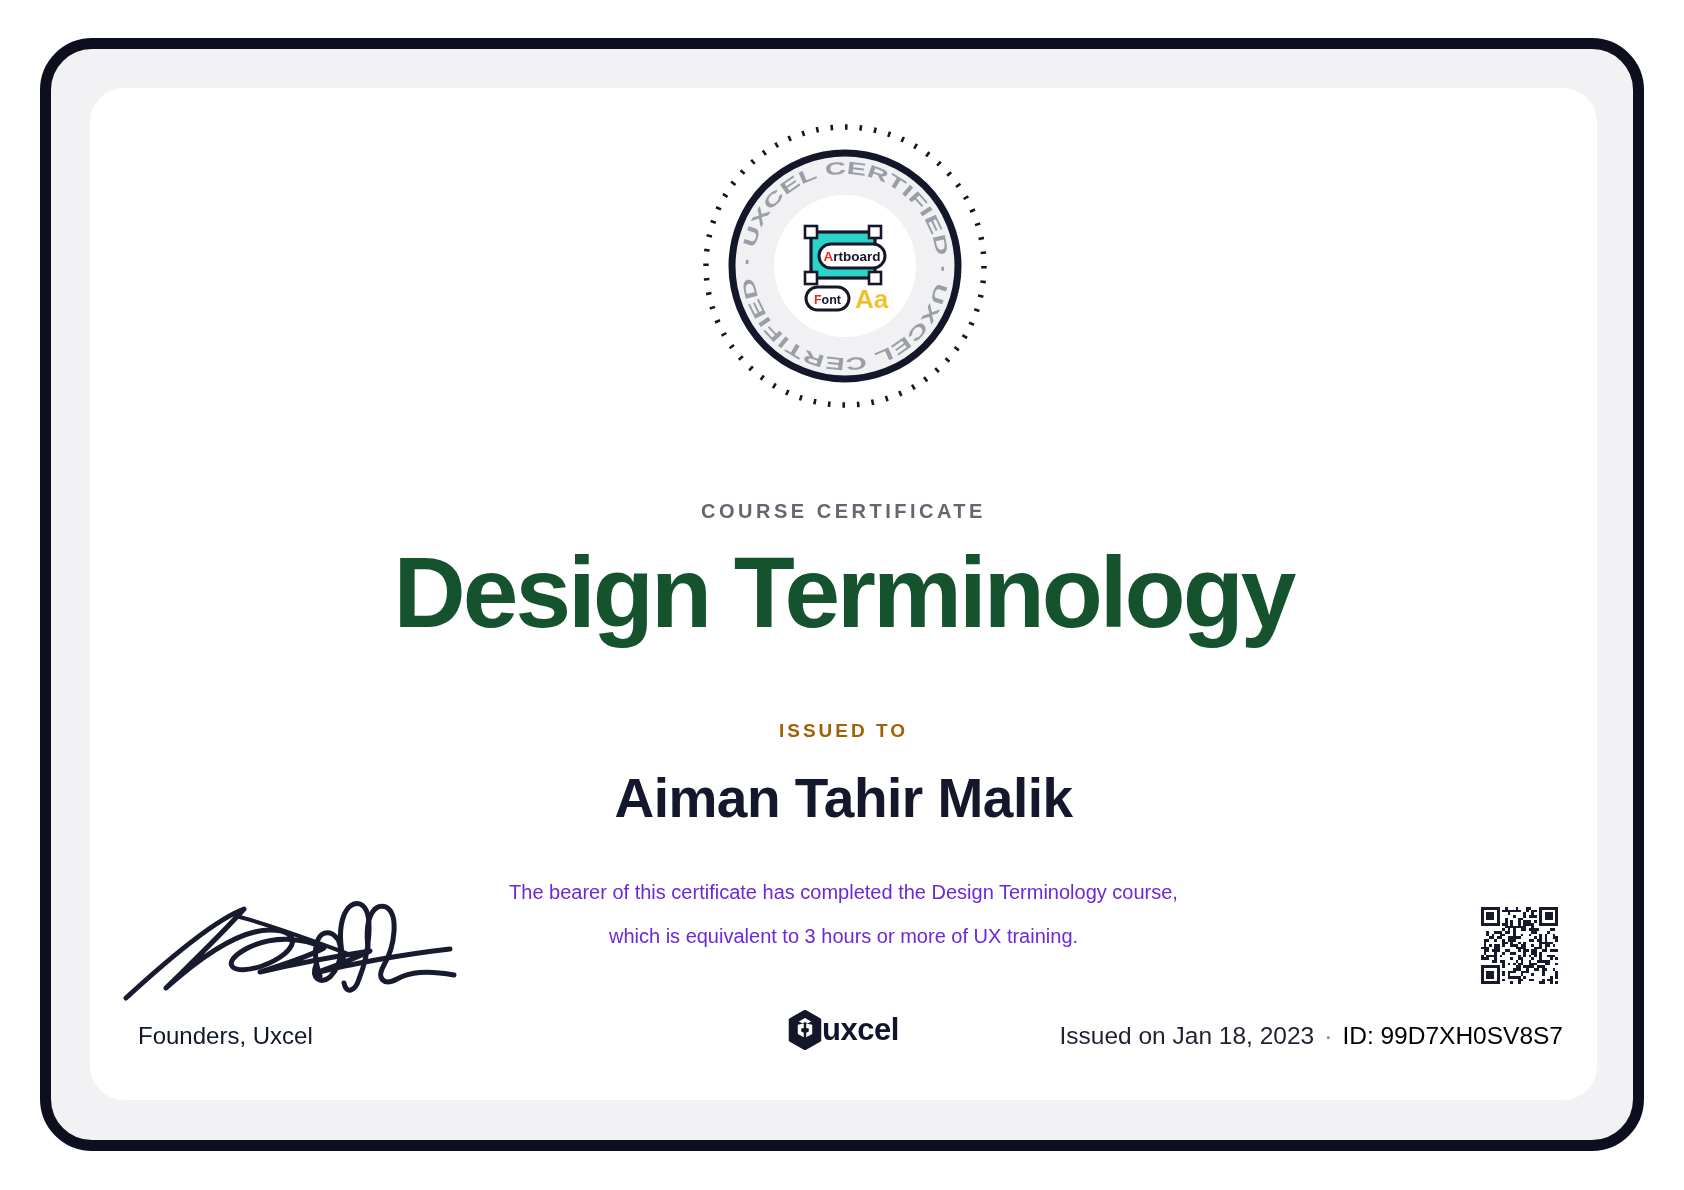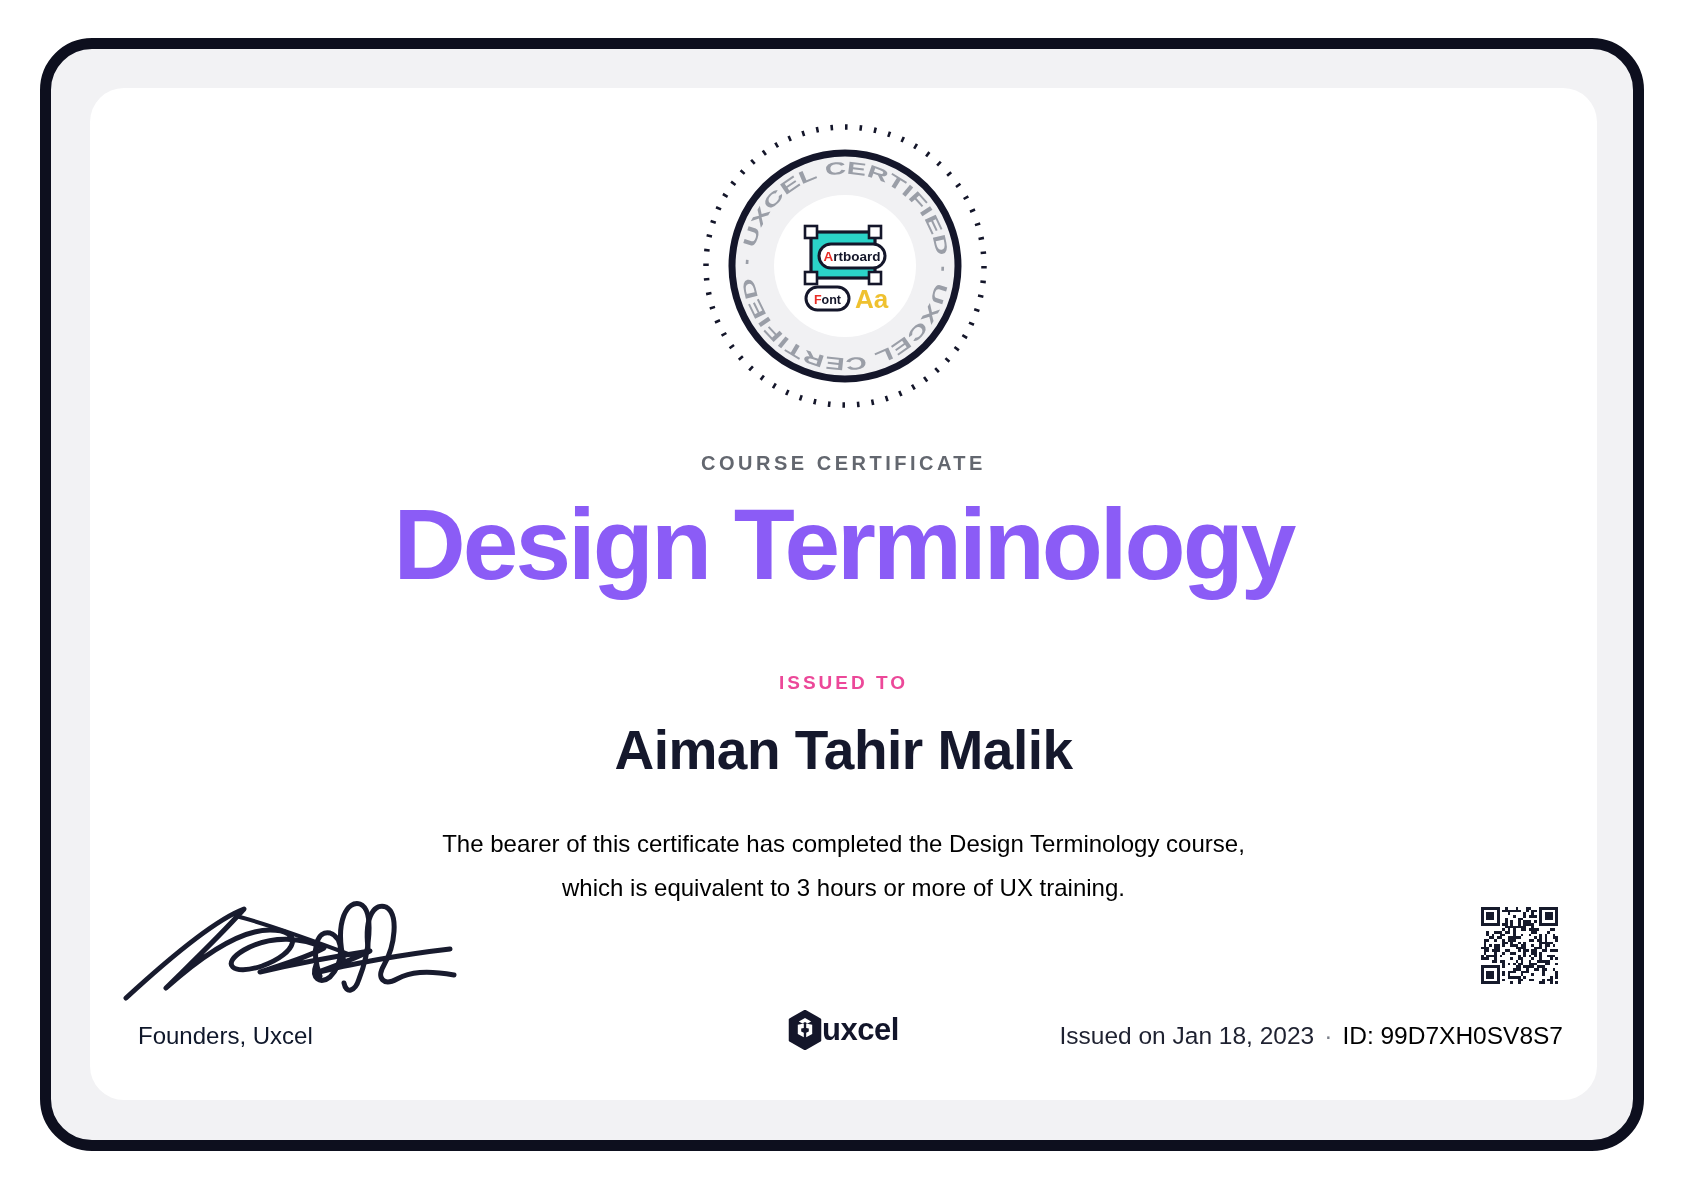--- a/index.html
+++ b/index.html
@@ -9,42 +9,42 @@
     background:#ffffff; font-family:"Liberation Sans", sans-serif;
   }
   .cert-frame {
     position:absolute; left:40px; top:38px; width:1604px; height:1113px;
     border:11px solid #0d0f1e; border-radius:52px; background:#f2f2f4;
   }
   .cert-panel {
     position:absolute; left:90px; top:88px; width:1507px; height:1012px;
     background:#ffffff; border-radius:34px;
   }
-  .center-col { position:absolute; left:90px; width:1507px; text-align:center; }
+  .center-col { position:absolute; left:90px; width:1507px; text-align:center;margin-top:48px; }
 
   .badge-wrap { position:absolute; left:695px; top:116px; width:300px; height:300px; }
   .badge-wrap svg { display:block; }
   svg text { font-family:"Liberation Sans", sans-serif; }
 
   .eyebrow {
     top:452px; font-size:20px; font-weight:700; letter-spacing:3.5px;
     color:#63676f;
   }
   .title {
     top:484px; font-size:100px; line-height:1.2; font-weight:700;
-    letter-spacing:-3px; color:#8b5cf6;
+    letter-spacing:-3px; color:#14532d;
   }
   .issued-to {
-    top:672px; font-size:19px; font-weight:700; letter-spacing:3px; color:#ec4899;
+    top:672px; font-size:19px; font-weight:700; letter-spacing:3px; color:#a16207;
   }
   .recipient {
     top:718px; font-size:55px; font-weight:700; color:#15182c; letter-spacing:-0.5px;
   }
   .description {
-    top:822px; font-size:24px; line-height:44px; color:#000000;
+    top:822px; font-size:20px; line-height:44px; color:#6d28d9;
   }
 
   .signatures { position:absolute; left:118px; top:898px; width:340px; height:115px; }
   .founders {
     position:absolute; left:138px; top:1022px; font-size:24px; color:#0f172a;
   }
 
   .brand-row {
     position:absolute; left:90px; top:1010px; width:1507px;
     display:flex; justify-content:center; align-items:center; 

